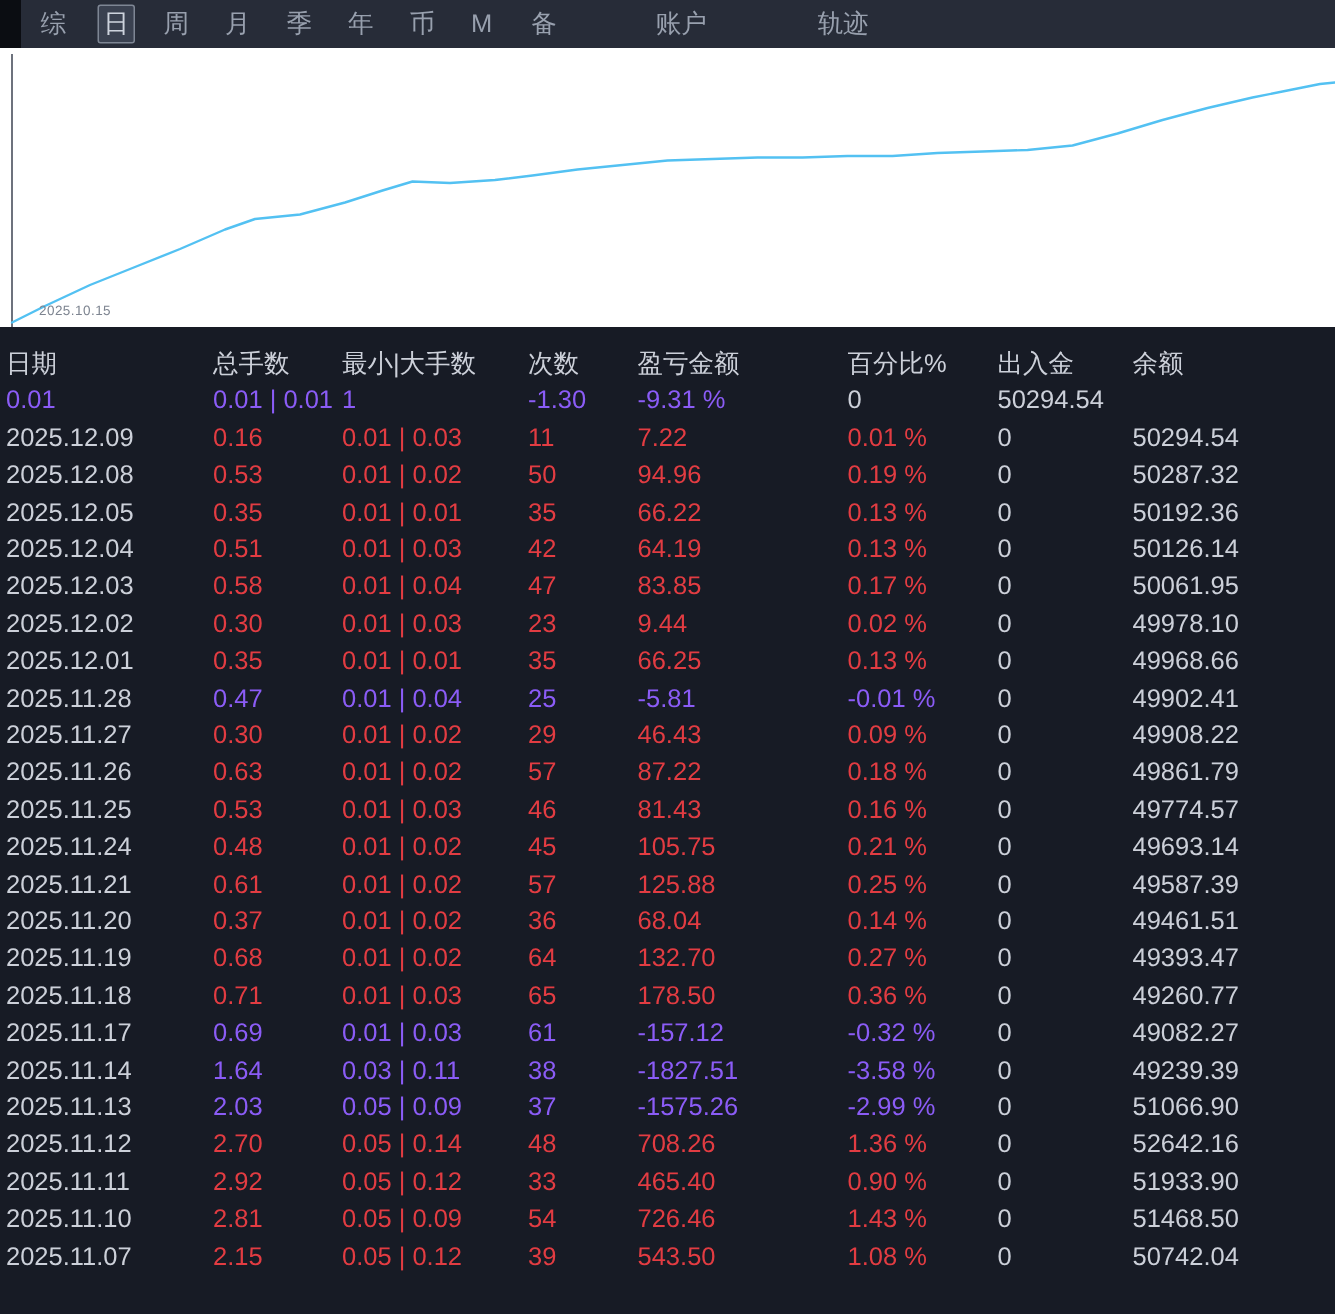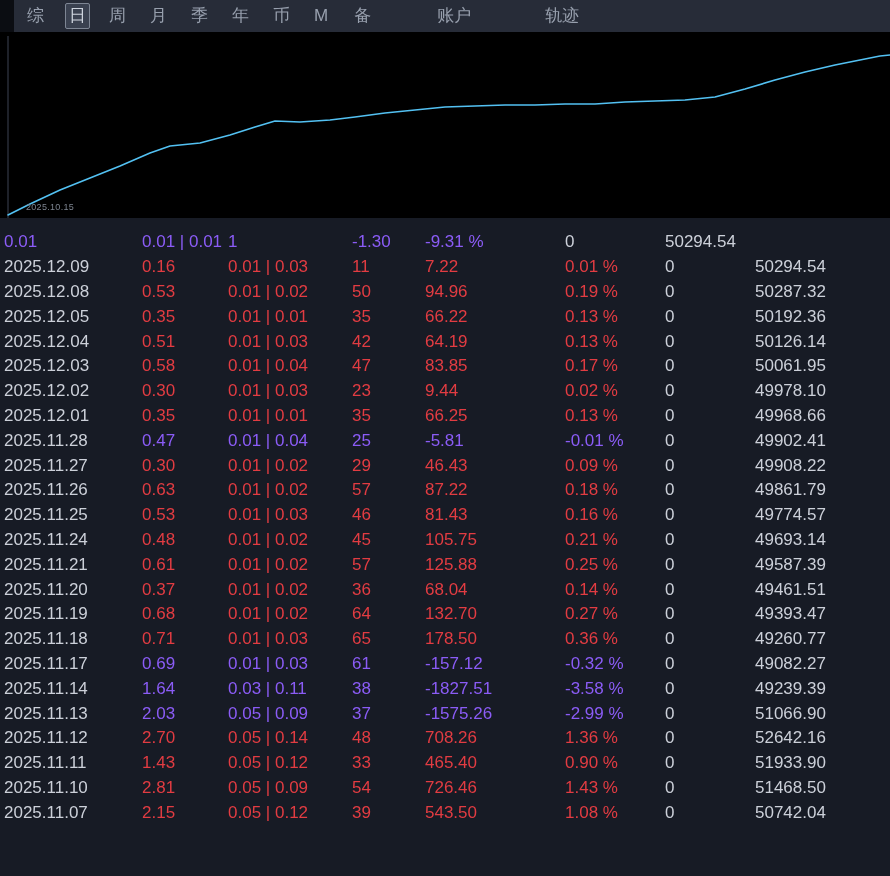--- a/index.html
+++ b/index.html
@@ -16,21 +16,21 @@
     font-size:17px; color:#98a0ae;
     position:relative;
   }
   .appicon { width:14px; height:32px; background:#0b0d12; flex:0 0 auto; }
   .tab { cursor:default; white-space:nowrap; line-height:24px; padding:0 3px; }
   .tab.selected {
     color:#cdd3dd; background:#3a4150;
     border:1px solid #7e8694; border-radius:2px;
   }
   
-  .chart-wrap { position:relative; height:186px; background:#000000; }
+  .chart-wrap { position:relative; height:186px; background:#ffffff; }
   .chart-wrap svg { display:block; }
   .chart-start-label {
     position:absolute; left:26px; bottom:6px;
     font-size:9px; color:#7d8490; letter-spacing:0.3px;
   }
   
   .table { margin-top:12px; }
   .trow {
     display:grid;
     grid-template-columns:138px 86px 124px 73px 140px 100px 90px auto;
@@ -66,20 +66,30 @@
 
 <div class="chart-wrap">
   <svg width="890" height="186" viewBox="0 0 890 186" preserveAspectRatio="none">
     <line x1="8" y1="4" x2="8" y2="186" stroke="#3c4352" stroke-width="1"></line>
     <polyline fill="none" stroke="#53c1f2" stroke-width="1.6" stroke-linejoin="round" stroke-linecap="round" points="8,183 30,172 60,158 90,146 120,134 150,121 170,114 200,111 230,103 255,95 275,89 300,90 330,88 355,85 385,81 415,78 445,75 475,74 505,73 535,73 565,72 595,72 625,70 655,69 685,68 715,65 745,57 775,48 805,40 835,33 860,28 880,24 890,23"></polyline>
   </svg>
   <span class="chart-start-label">2025.10.15</span>
 </div>
 
 <div class="table">
+  <div class="trow">
+      <span class="cell h">日期</span>
+      <span class="cell h">总手数</span>
+      <span class="cell h">最小|大手数</span>
+      <span class="cell h">次数</span>
+      <span class="cell h">盈亏金额</span>
+      <span class="cell h">百分比%</span>
+      <span class="cell h">出入金</span>
+      <span class="cell h">余额</span>
+    </div>
   <div>
       <div class="trow">
         <span class="cell green">0.01</span>
         <span class="cell green">0.01 | 0.01</span>
         <span class="cell green">1</span>
         <span class="cell green">-1.30</span>
         <span class="cell green">-9.31 %</span>
         <span class="cell plain">0</span>
         <span class="cell plain">50294.54</span>
       </div>
@@ -278,21 +288,21 @@
         <span class="cell red">2.70</span>
         <span class="cell red">0.05 | 0.14</span>
         <span class="cell red">48</span>
         <span class="cell red">708.26</span>
         <span class="cell red">1.36 %</span>
         <span class="cell plain">0</span>
         <span class="cell plain">52642.16</span>
       </div>
       <div class="trow">
         <span class="cell plain">2025.11.11</span>
-        <span class="cell red">1.43</span>
+        <span class="cell red">2.92</span>
         <span class="cell red">0.05 | 0.12</span>
         <span class="cell red">33</span>
         <span class="cell red">465.40</span>
         <span class="cell red">0.90 %</span>
         <span class="cell plain">0</span>
         <span class="cell plain">51933.90</span>
       </div>
       <div class="trow">
         <span class="cell plain">2025.11.10</span>
         <span class="cell red">2.81</span>

